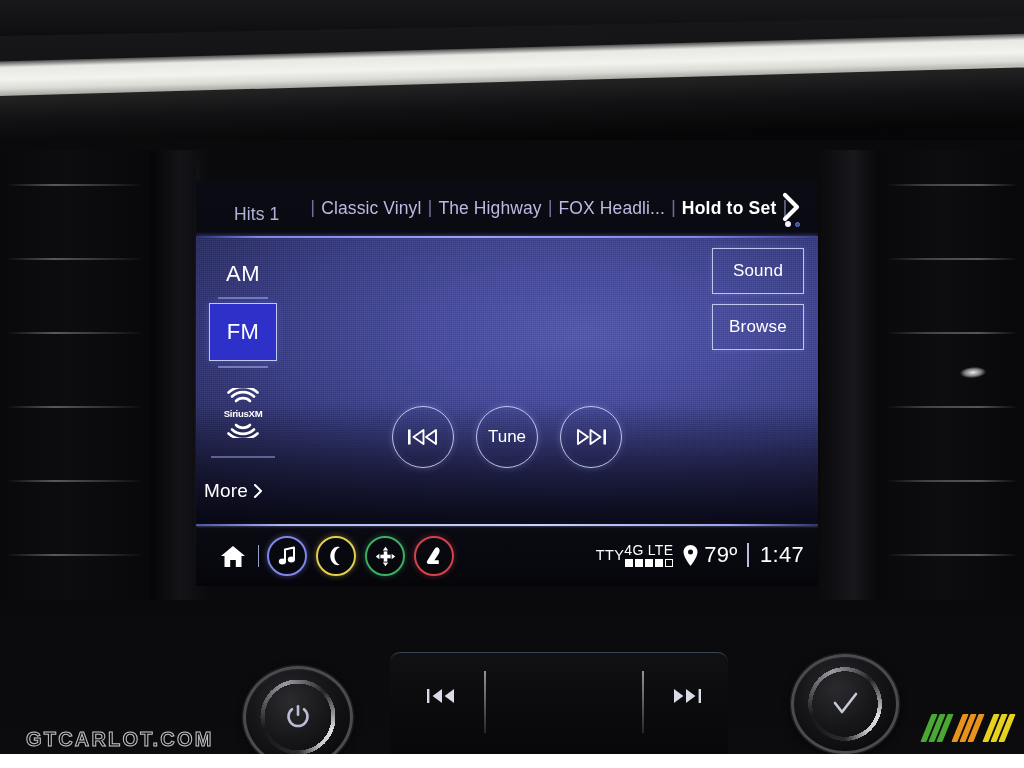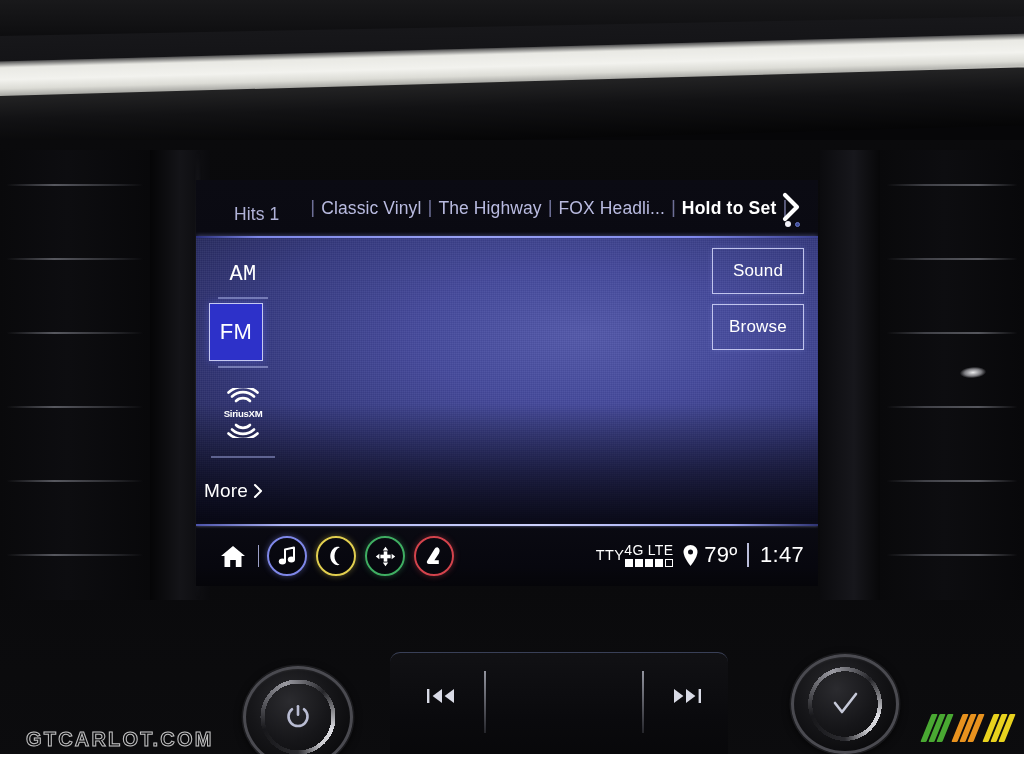--- a/index.html
+++ b/index.html
@@ -144,24 +144,24 @@
     content:""; position:absolute; left:0; bottom:0; width:622px; height:120px;
     background:linear-gradient(180deg,rgba(8,8,22,0) 0%,rgba(7,7,20,.55) 55%,rgba(5,5,14,.88) 100%);
     pointer-events:none; z-index:1;
   }
 
   
   .rail { position:absolute; left:0; top:0; width:94px; height:286px; z-index:3; }
   .rail-am {
     position:absolute; left:0; top:14px; width:94px; height:44px;
     display:flex; align-items:center; justify-content:center;
-    color:#fff; font-size:22px; letter-spacing:.4px;font-family:Liberation Mono, monospace;
+    color:#fff; font-size:22px; letter-spacing:.4px;
   }
   .rail-fm {
-    position:absolute; left:13px; top:65px; width:54px; height:58px;
+    position:absolute; left:13px; top:65px; width:68px; height:58px;
     background:#2d31c9;
     border:1.6px solid #c5c9f2;
     display:flex; align-items:center; justify-content:center;
     color:#fff; font-size:22px; letter-spacing:.4px;
     box-shadow:0 0 8px rgba(90,98,230,.45);
   }
   .rail-cap {
     position:absolute; left:22px; width:50px; height:1.6px;
     background:rgba(170,176,226,.55);
   }
@@ -401,20 +401,39 @@
 
       <div class="rail-more">
         <span>More</span>
         <svg width="10" height="16" viewBox="0 0 10 16" aria-hidden="true">
           <path d="M2 2 L8 8 L2 14" fill="none" stroke="#ffffff" stroke-width="2.1" stroke-linecap="round" stroke-linejoin="round"></path>
         </svg>
       </div>
     </div>
 
 
+    <div class="transport">
+      <div class="tbtn">
+        <svg width="34" height="20" viewBox="0 0 34 20" aria-hidden="true">
+          <rect x="2" y="2.5" width="2.6" height="15" fill="#fff"></rect>
+          <path d="M17.5 3 L17.5 17 L7.5 10 Z" fill="none" stroke="#fff" stroke-width="1.9" stroke-linejoin="round"></path>
+          <path d="M30 3 L30 17 L20 10 Z" fill="none" stroke="#fff" stroke-width="1.9" stroke-linejoin="round"></path>
+        </svg>
+      </div>
+      <div class="tbtn">
+        <span>Tune</span>
+      </div>
+      <div class="tbtn">
+        <svg width="34" height="20" viewBox="0 0 34 20" aria-hidden="true">
+          <path d="M4 3 L4 17 L14 10 Z" fill="none" stroke="#fff" stroke-width="1.9" stroke-linejoin="round"></path>
+          <path d="M16.5 3 L16.5 17 L26.5 10 Z" fill="none" stroke="#fff" stroke-width="1.9" stroke-linejoin="round"></path>
+          <rect x="29.4" y="2.5" width="2.6" height="15" fill="#fff"></rect>
+        </svg>
+      </div>
+    </div>
 
     <div class="sidebtns">
       <div class="sbtn">
         <span>Sound</span>
       </div>
       <div class="sbtn">
         <span>Browse</span>
       </div>
     </div>
   </div>

